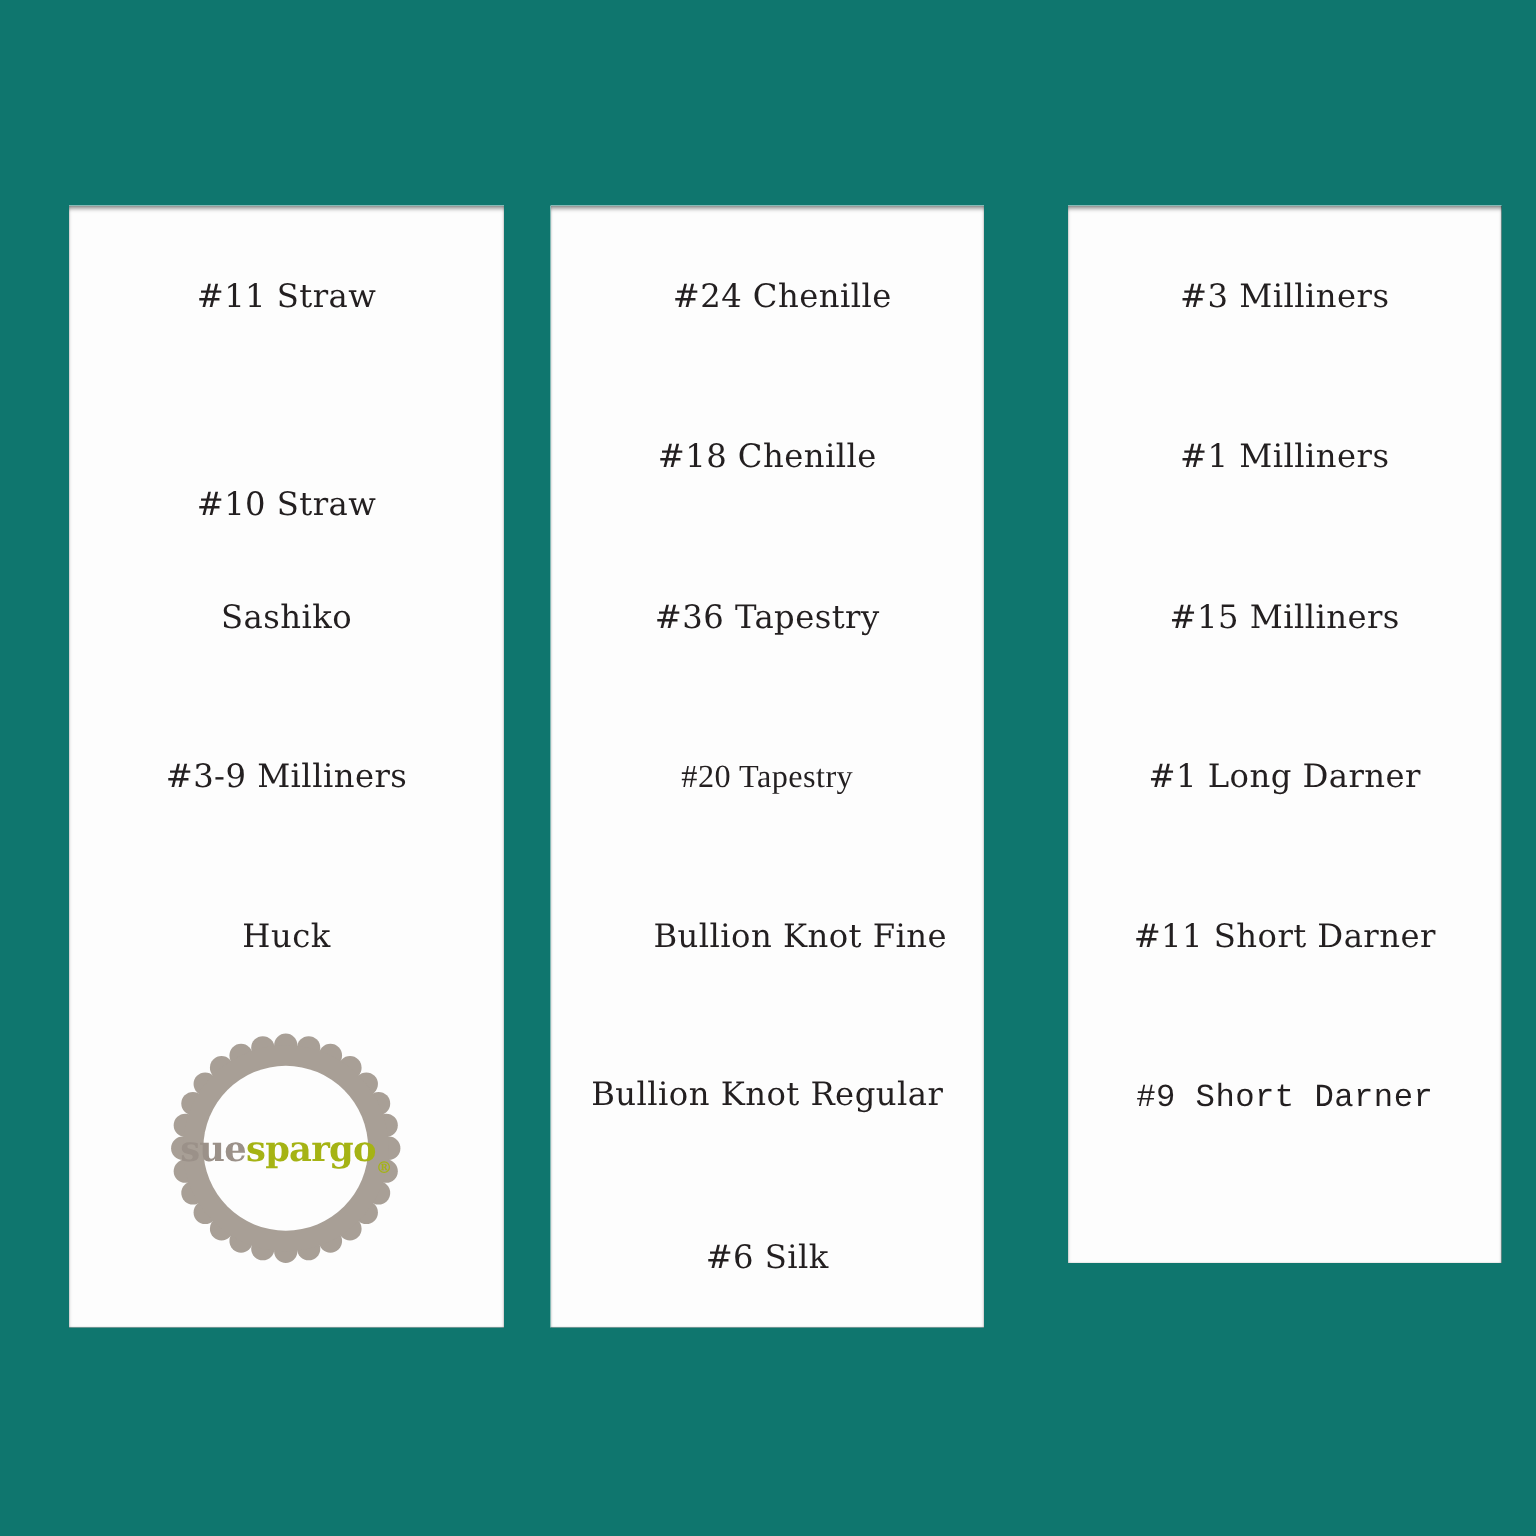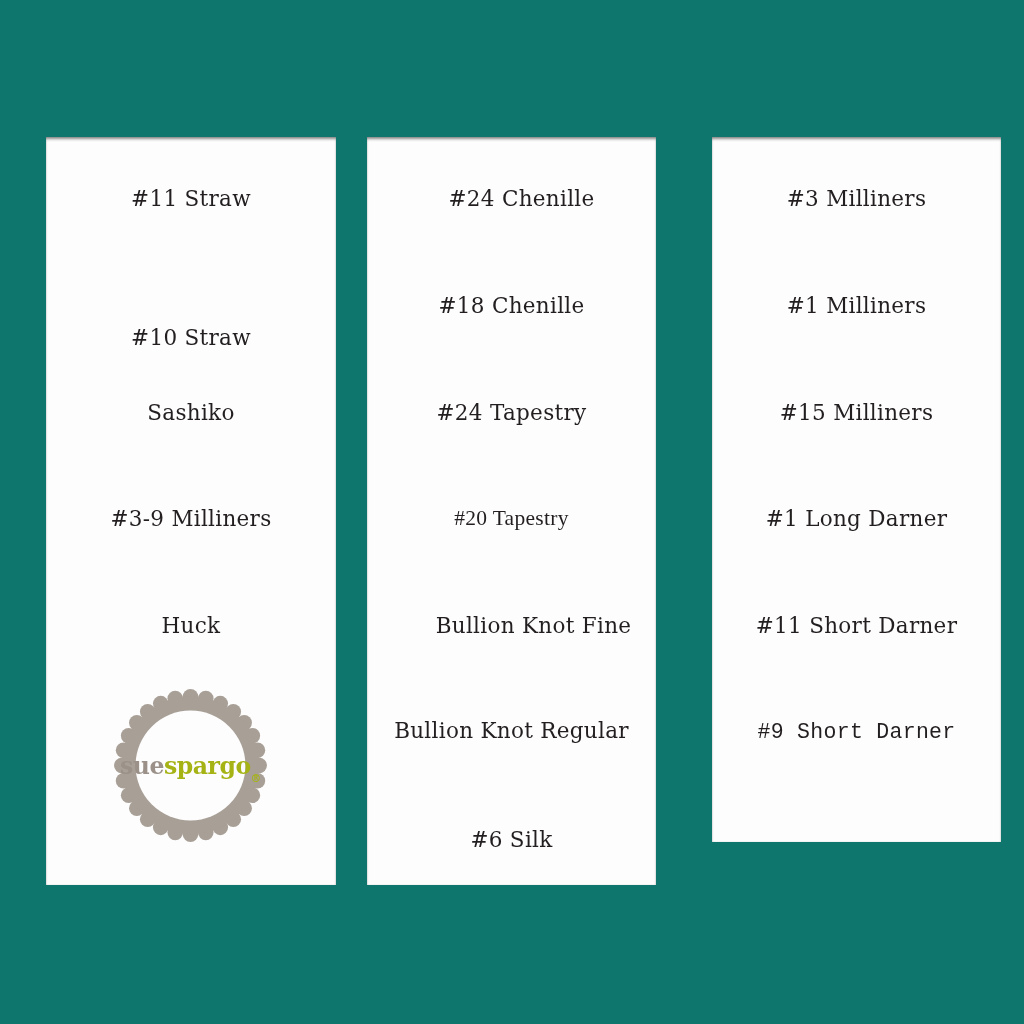--- a/index.html
+++ b/index.html
@@ -98,21 +98,21 @@
       <text class="logo-text" x="80" y="89" text-anchor="middle" font-size="24">
         <tspan fill="#9b9189">sue</tspan><tspan fill="#a5b314">spargo</tspan><tspan font-size="11" dy="8" fill="#a5b314">®</tspan>
       </text>
     </svg>
   </div>
 
   <div class="panel panel-middle">
     <div>
         <div class="needle-row" style="top: 61px; margin-left: 20px;">#24 Chenille</div>
         <div class="needle-row" style="top: 167.75px;">#18 Chenille</div>
-        <div class="needle-row" style="top: 274.5px;">#24 Tapestry</div>
+        <div class="needle-row" style="top: 274.5px;">#36 Tapestry</div>
         <div class="needle-row" style="top: 381.25px; font-family: Liberation Serif, serif;">#20 Tapestry</div>
         <div class="needle-row" style="top: 488px; margin-left: 44px;">Bullion Knot Fine</div>
         <div class="needle-row" style="top: 593px;">Bullion Knot Regular</div>
         <div class="needle-row" style="top: 701.5px;">#6 Silk</div>
       </div>
   </div>
 
   <div class="panel panel-right">
     <div>
         <div class="needle-row" style="top: 61px;">#3 Milliners</div>

